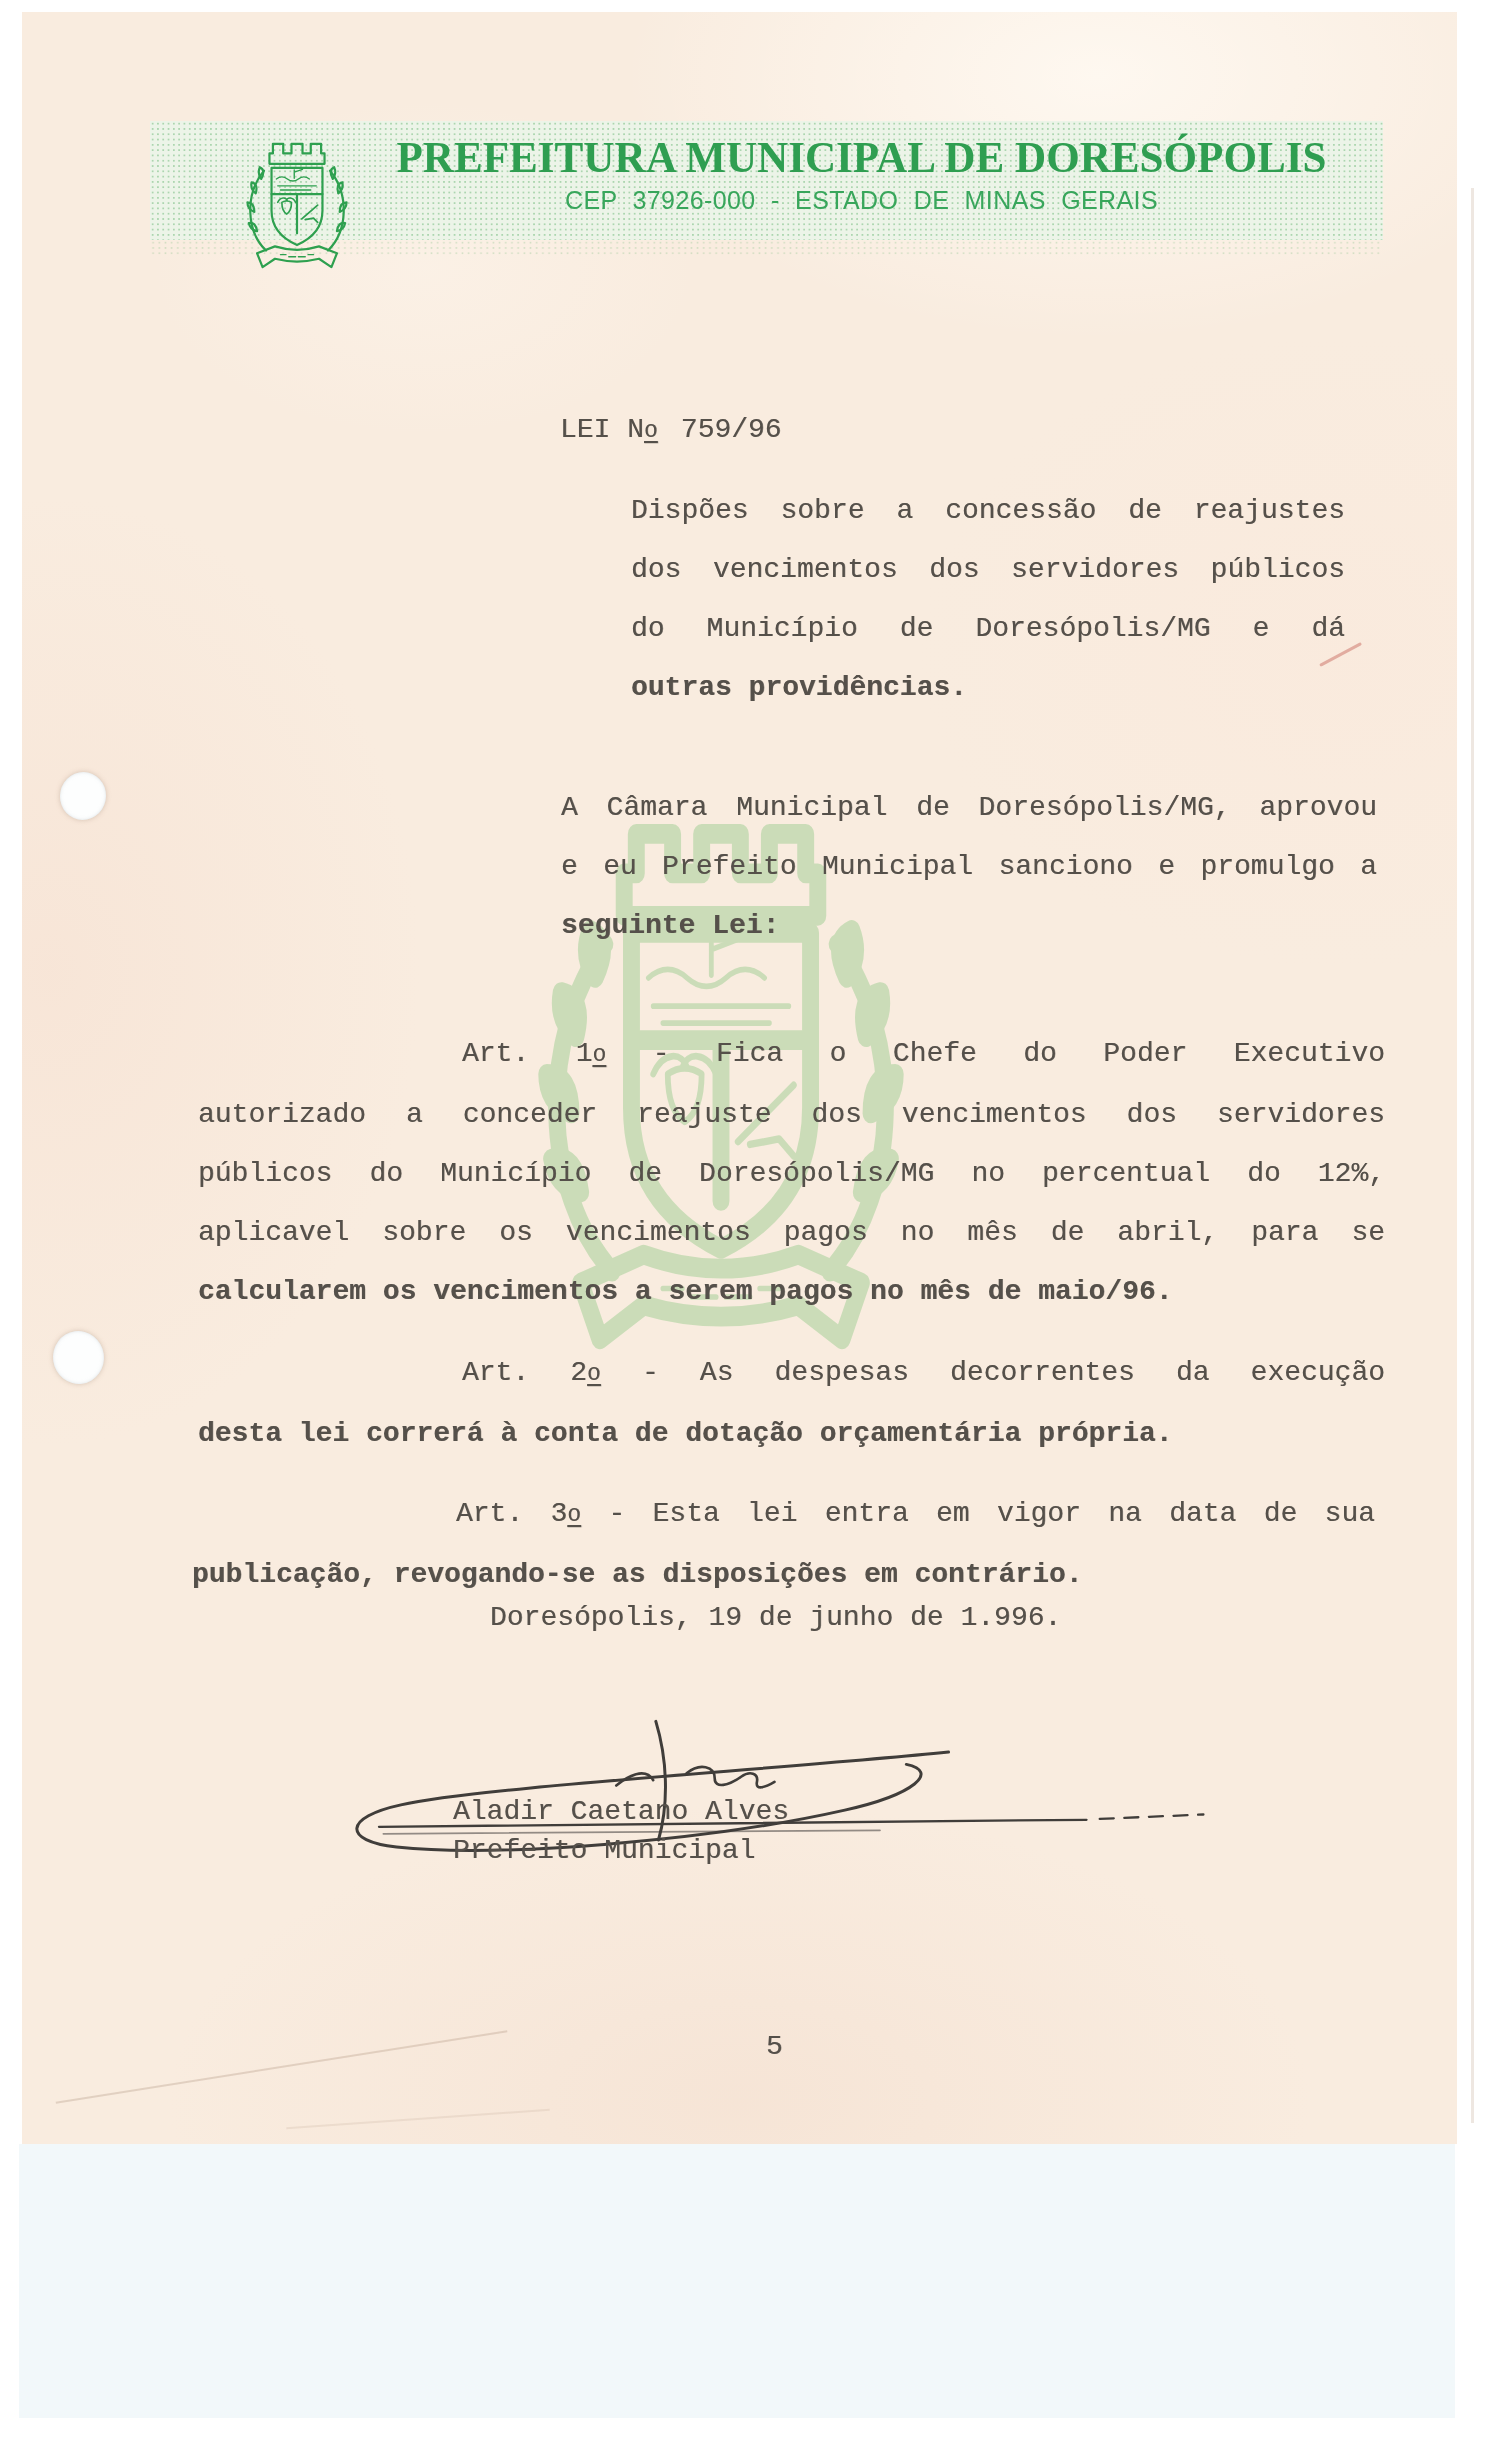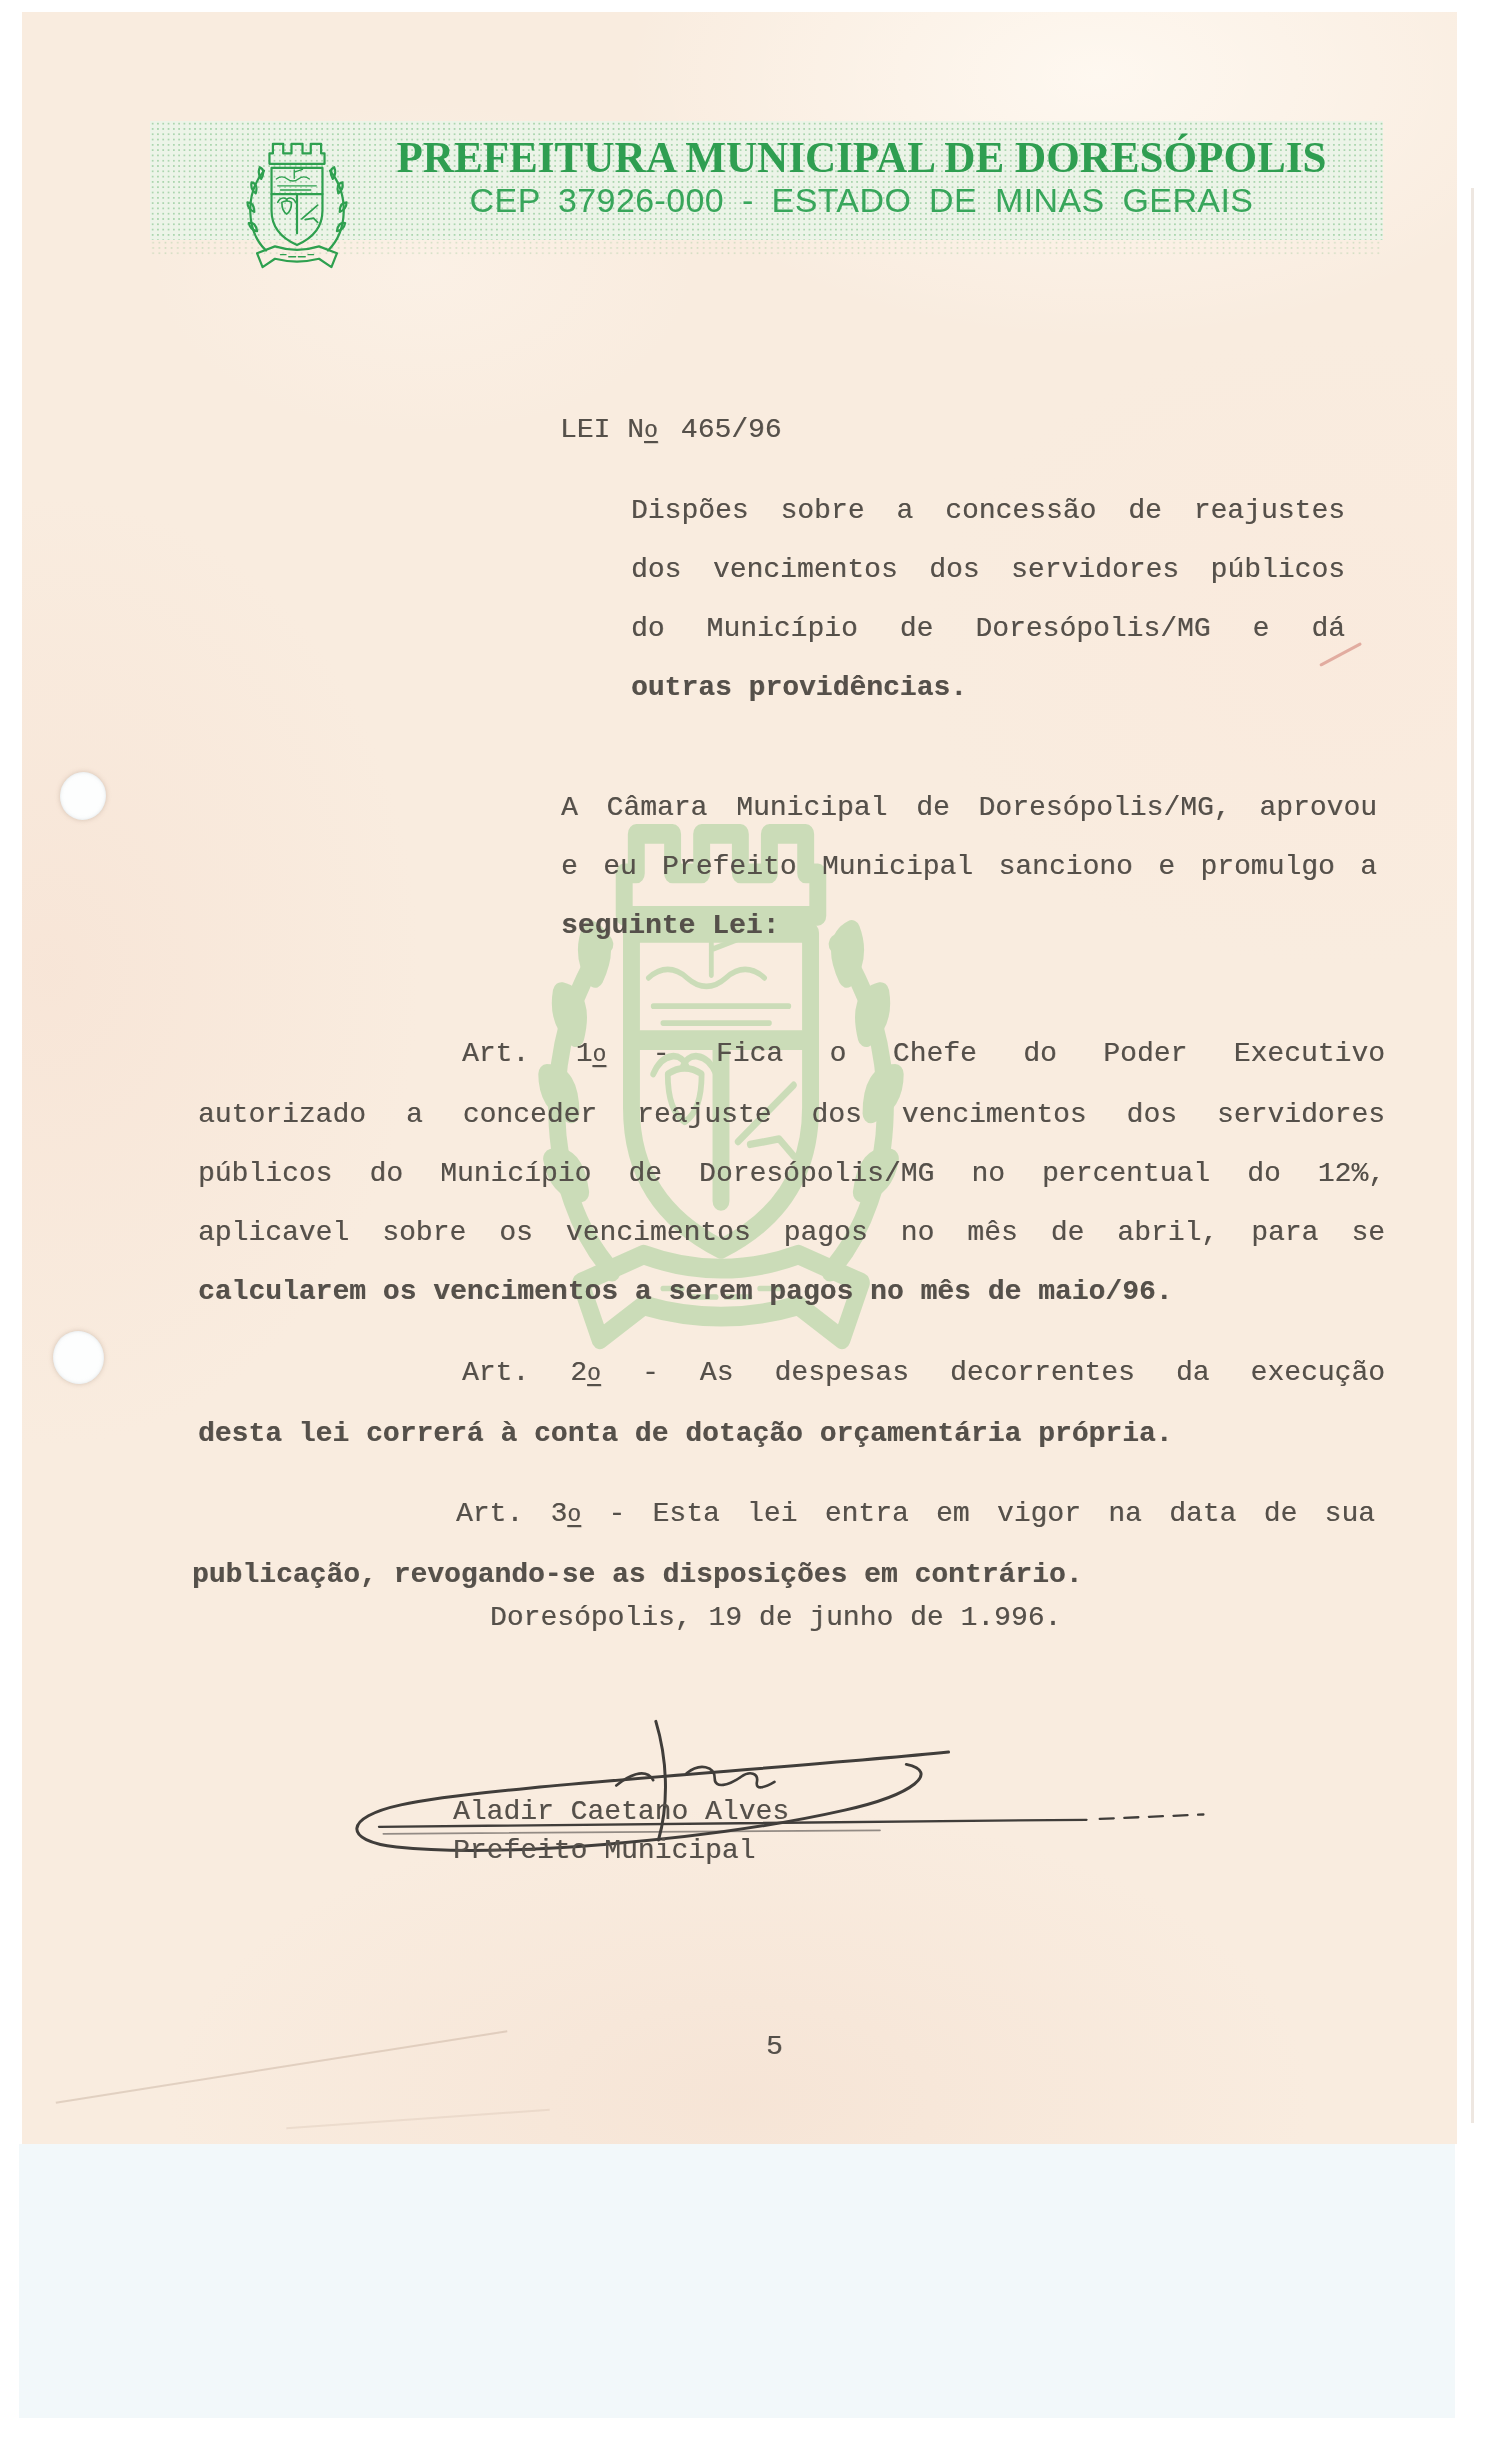--- a/index.html
+++ b/index.html
@@ -34,21 +34,21 @@
     position:absolute;left:150px;top:240px;width:1233px;height:15px;
     background-image:radial-gradient(rgba(76,168,90,.22) 0.9px, rgba(0,0,0,0) 1.1px);
     background-size:6.2px 5.3px;
   }
   #band-titles{position:absolute;left:369px;top:132px;width:985px;text-align:center;}
   #band-title{
     font-family:"Liberation Serif",serif;font-weight:700;font-size:44px;line-height:51px;
     color:#2f9e51;letter-spacing:0px;white-space:nowrap;transform:scaleX(.98);transform-origin:center;
   }
   #band-subtitle{
-    font-family:"Liberation Sans",sans-serif;font-size:34px;line-height:35px;color:#38a65b;
+    font-family:"Liberation Sans",sans-serif;font-size:25px;line-height:35px;color:#38a65b;
     word-spacing:8px;letter-spacing:0.4px;white-space:nowrap;
   }
   #crest{position:absolute;left:225px;top:128px;width:144px;height:148px;}
   #watermark{position:absolute;left:479px;top:769px;width:484px;height:607px;opacity:.5;}
 
   
   .hole{position:absolute;background:#fdfefe;border-radius:50%;box-shadow:0 0 5.3px rgba(150,120,100,.35), inset 0 0 3.5px rgba(190,200,205,.5);}
   #hole1{left:60px;top:772px;width:46px;height:48px;transform:rotate(12deg);}
   #hole2{left:53px;top:1331px;width:51px;height:53px;transform:rotate(-8deg);}
 
@@ -111,21 +111,21 @@
   </svg>
 
   <svg id="watermark" viewBox="0 0 200 215" preserveAspectRatio="none">
     <use href="#crest-symbol" stroke="#9fce93" stroke-width="7" fill="rgba(190,220,172,.18)"></use>
   </svg>
 
   <div id="hole1" class="hole"></div>
   <div id="hole2" class="hole"></div>
 
   <div class="tw" style="left:560px;top:400px;">
-    <span>LEI N</span><u class="ord">o</u><span class="numgap">465/96</span>
+    <span>LEI N</span><u class="ord">o</u><span class="numgap">759/96</span>
   </div>
 
   <div class="tw" style="left:631px;top:481px;width:714px;">
     <div class="jline">Dispões sobre a concessão de reajustes</div>
     <div class="jline">dos vencimentos dos servidores públicos</div>
     <div class="jline">do Município de Doresópolis/MG e dá</div>
     <div class="lline">outras providências.</div>
   </div>
 
   <div class="tw" style="left:541px;top:778px;width:816px;margin-left:20px;">

